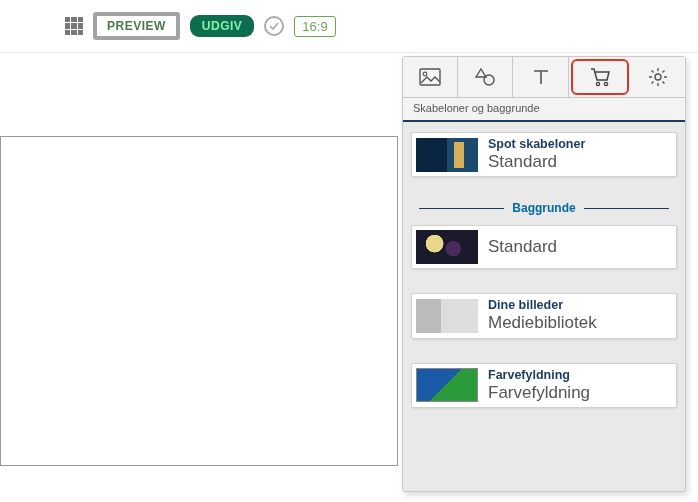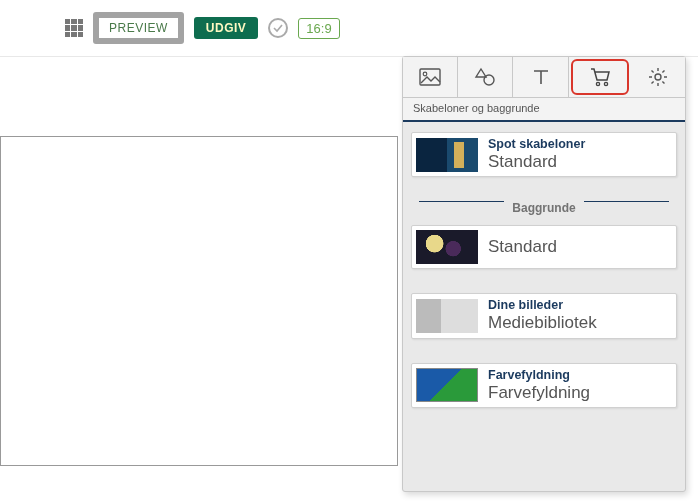--- a/index.html
+++ b/index.html
@@ -24,38 +24,38 @@
     width: 18px; height: 18px;
     display: grid;
     grid-template-columns: repeat(3, 1fr);
     grid-template-rows: repeat(3, 1fr);
     gap: 1px;
     cursor: pointer;
   }
   .grid-icon span { background: #777; }
 
   .btn-preview {
-    border: 6px solid #a3a3a3;
+    border: 4px solid #a3a3a3;
     background: #fff;
     color: #4a7a4a;
     padding: 3px 10px;
     font-size: 12px;
-    font-weight: 400;
+    font-weight: 700;
     border-radius: 3px;
     cursor: pointer;
     letter-spacing: 0.5px;
   }
   .btn-publish {
     border: none;
     background: #0e6d4f;
-    color: #fef9c3;
+    color: #86efac;
     padding: 4px 12px;
     font-size: 12px;
     font-weight: 700;
-    border-radius: 3px;
+    border-radius: 9px;
     cursor: pointer;
     letter-spacing: 0.5px;
   }
   .check-circle {
     width: 20px; height: 20px;
     border: 2px solid #aaa;
     border-radius: 50%;
     display: flex;
     align-items: center;
     justify-content: center;
@@ -155,23 +155,23 @@
     font-weight: 700;
     color: #1b3a5e;
   }
   .card-sub {
     font-size: 17px;
     color: #555;
   }
 
   .section-divider {
     display: flex;
-    align-items: flex-start;
+    align-items: center;
     margin: 6px 0 10px 0;
-    color: #737373;
+    color: #0369a1;
     font-weight: 700;
     font-size: 12px;
   }
   .section-divider::before,
   .section-divider::after {
     content: "";
     flex: 1;
     height: 1px;
     background: #1b3a5e;
     margin: 0 8px;

